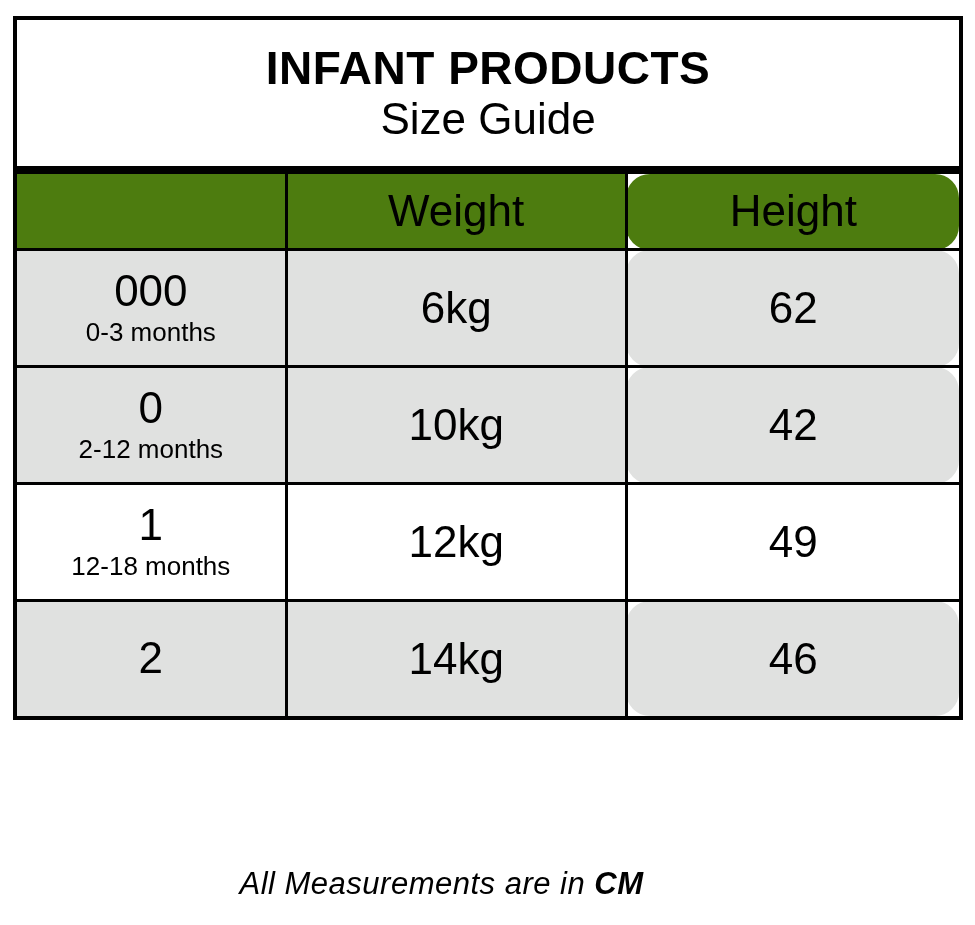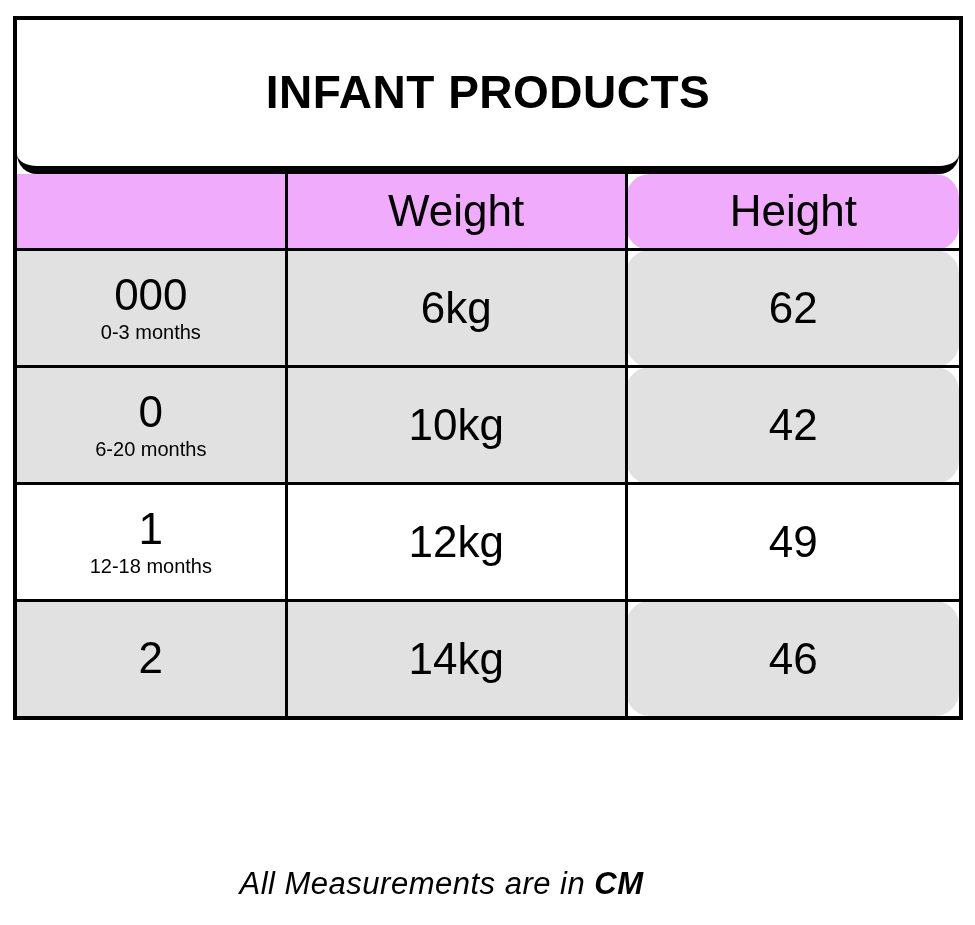--- a/index.html
+++ b/index.html
@@ -21,21 +21,20 @@
     box-sizing: border-box;
     background: #ffffff;
   }
   .title-block {
     height: 146px;
     border-bottom: 8px solid #000;
     display: flex;
     flex-direction: column;
     align-items: center;
     justify-content: center;
-    border-radius: 20px;
   }
   .title {
     font-size: 46px;
     font-weight: bold;
     letter-spacing: 0.5px;
     line-height: 1.12;
   }
   .subtitle {
     font-size: 44px;
     font-weight: normal;
@@ -59,33 +58,33 @@
   .size-table tr:last-child td { border-bottom: none; }
 
   .col-size   { width: 28.6%; }
   .col-weight { width: 36.0%; }
   .col-height { width: 35.4%; }
 
   tr.header-row th {
     height: 74px;
     font-size: 44px;
     font-weight: normal;
-    background: #f0abfc;
+    background: #4d7c0f;
   }
   tr.data-row td {
     height: 114px;
     font-size: 44px;
     font-weight: normal;
     margin-left: 12px;
   }
   tr.shaded { background: var(--row-shaded, #e0e1e0); }
 
   .size-num { line-height: 1.05; }
   .age {
-    font-size: 20px;
+    font-size: 26px;
     line-height: 1.2;
     margin-top: 2px;
   }
   .footer {
     position: absolute;
     left: 0;
     top: 866px;
     width: 883px;
     text-align: center;
     font-style: italic;
@@ -94,20 +93,21 @@
   }
   .footer .unit { font-weight: bold; }
 </style>
 </head>
 <body>
 
 <div class="guide">
 
   <div class="title-block">
     <div class="title">INFANT PRODUCTS</div>
+    <div class="subtitle">Size Guide</div>
   </div>
 
   <table class="size-table">
     <tbody>
       <tr class="header-row">
         <th class="col-size"></th>
         <th class="col-weight">Weight</th>
         <th class="col-height">Height</th>
       </tr>
 
@@ -117,21 +117,21 @@
           <div class="age">0-3 months</div>
         </td>
         <td>6kg</td>
         <td>62</td>
       </tr>
 
 
       <tr class="data-row shaded">
         <td>
           <div class="size-num">0</div>
-          <div class="age">6-20 months</div>
+          <div class="age">2-12 months</div>
         </td>
         <td>10kg</td>
         <td>42</td>
       </tr>
 
       <tr class="data-row">
         <td>
           <div class="size-num">1</div>
           <div class="age">12-18 months</div>
         </td>

